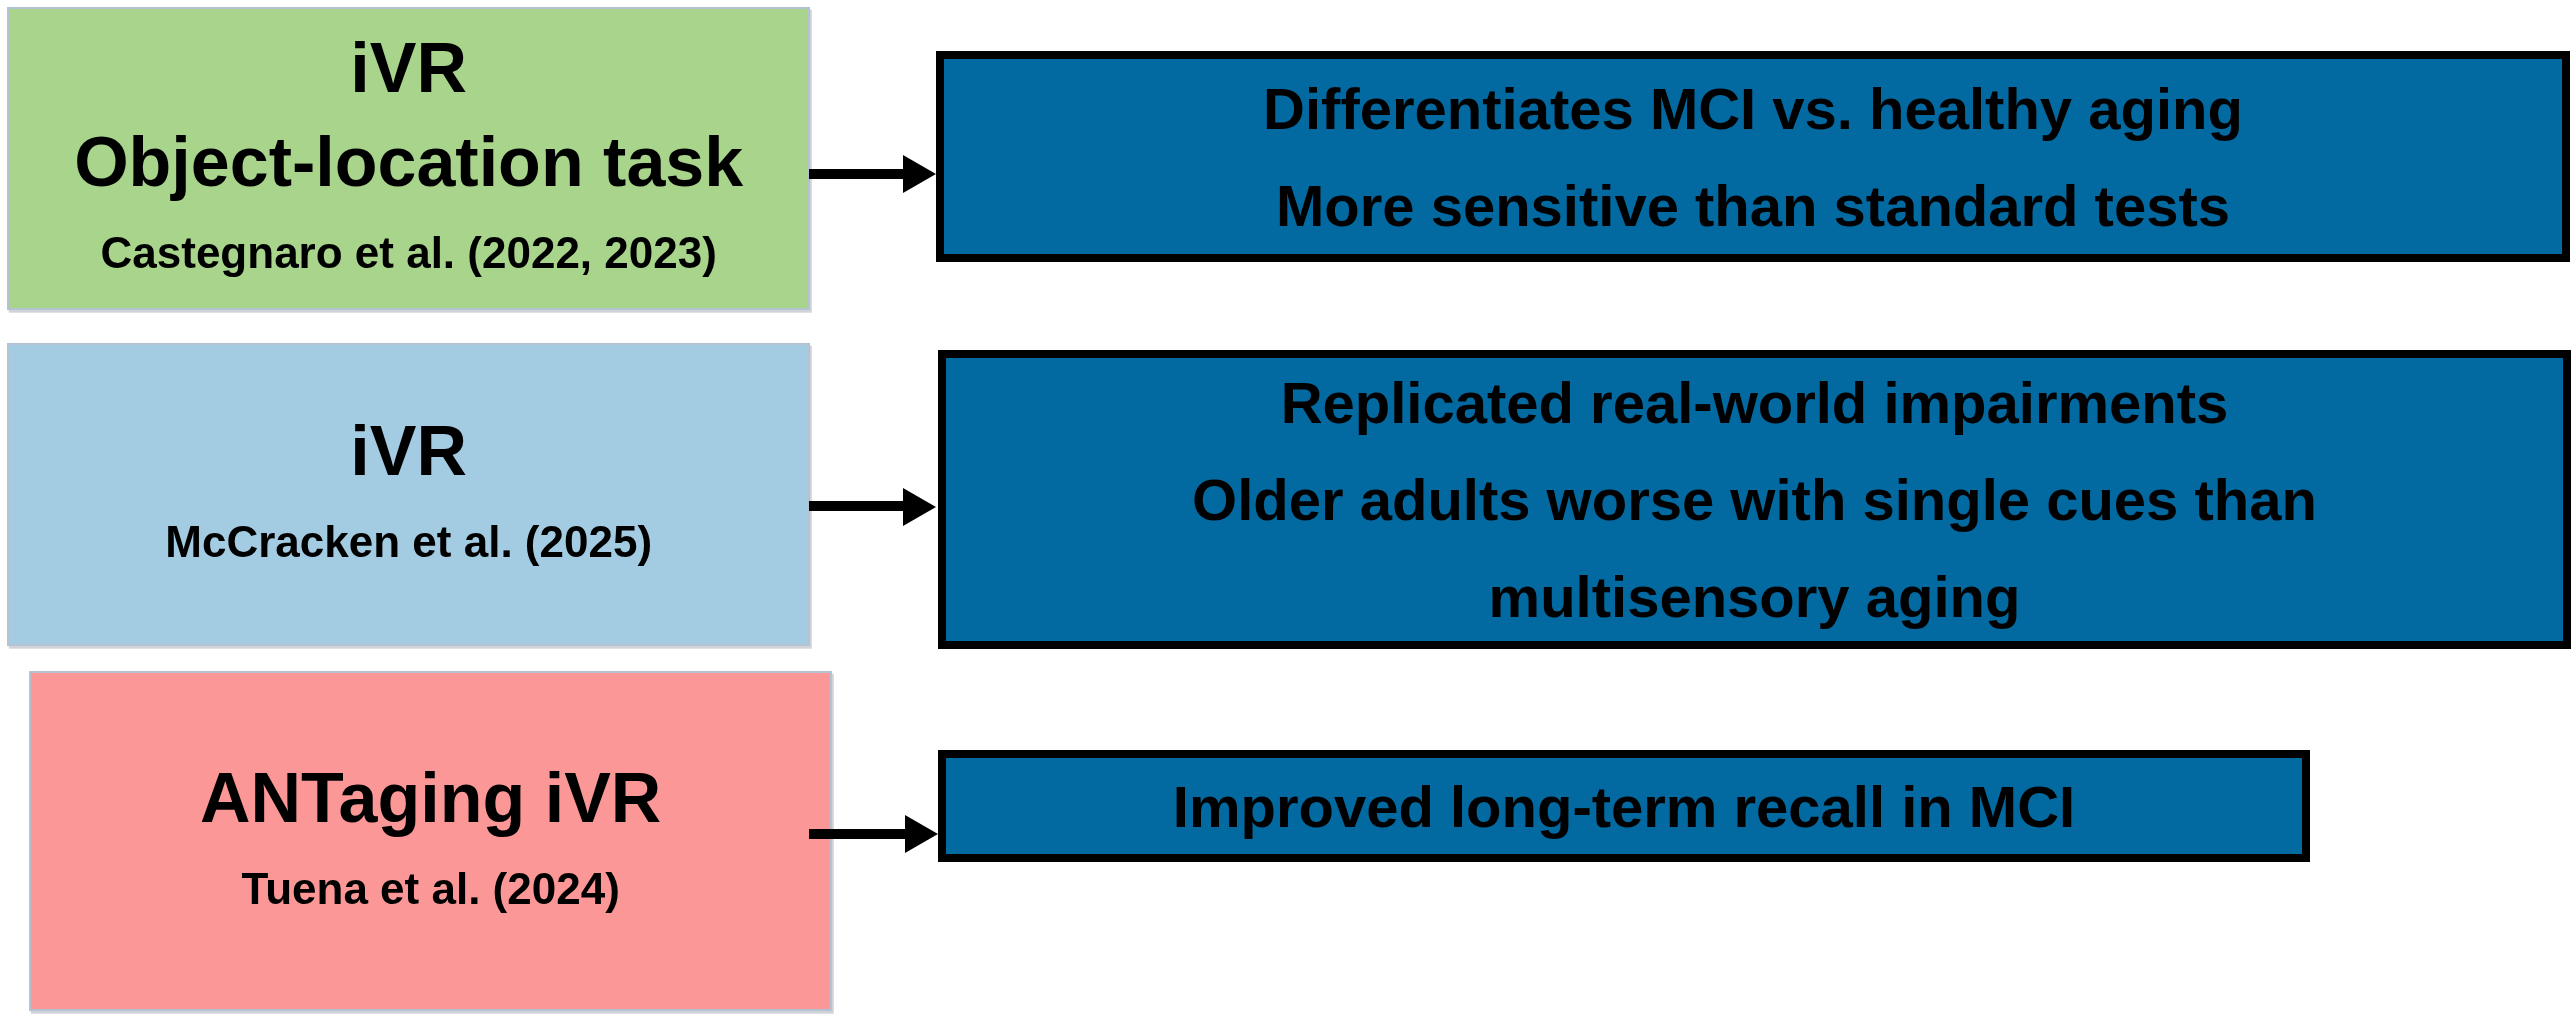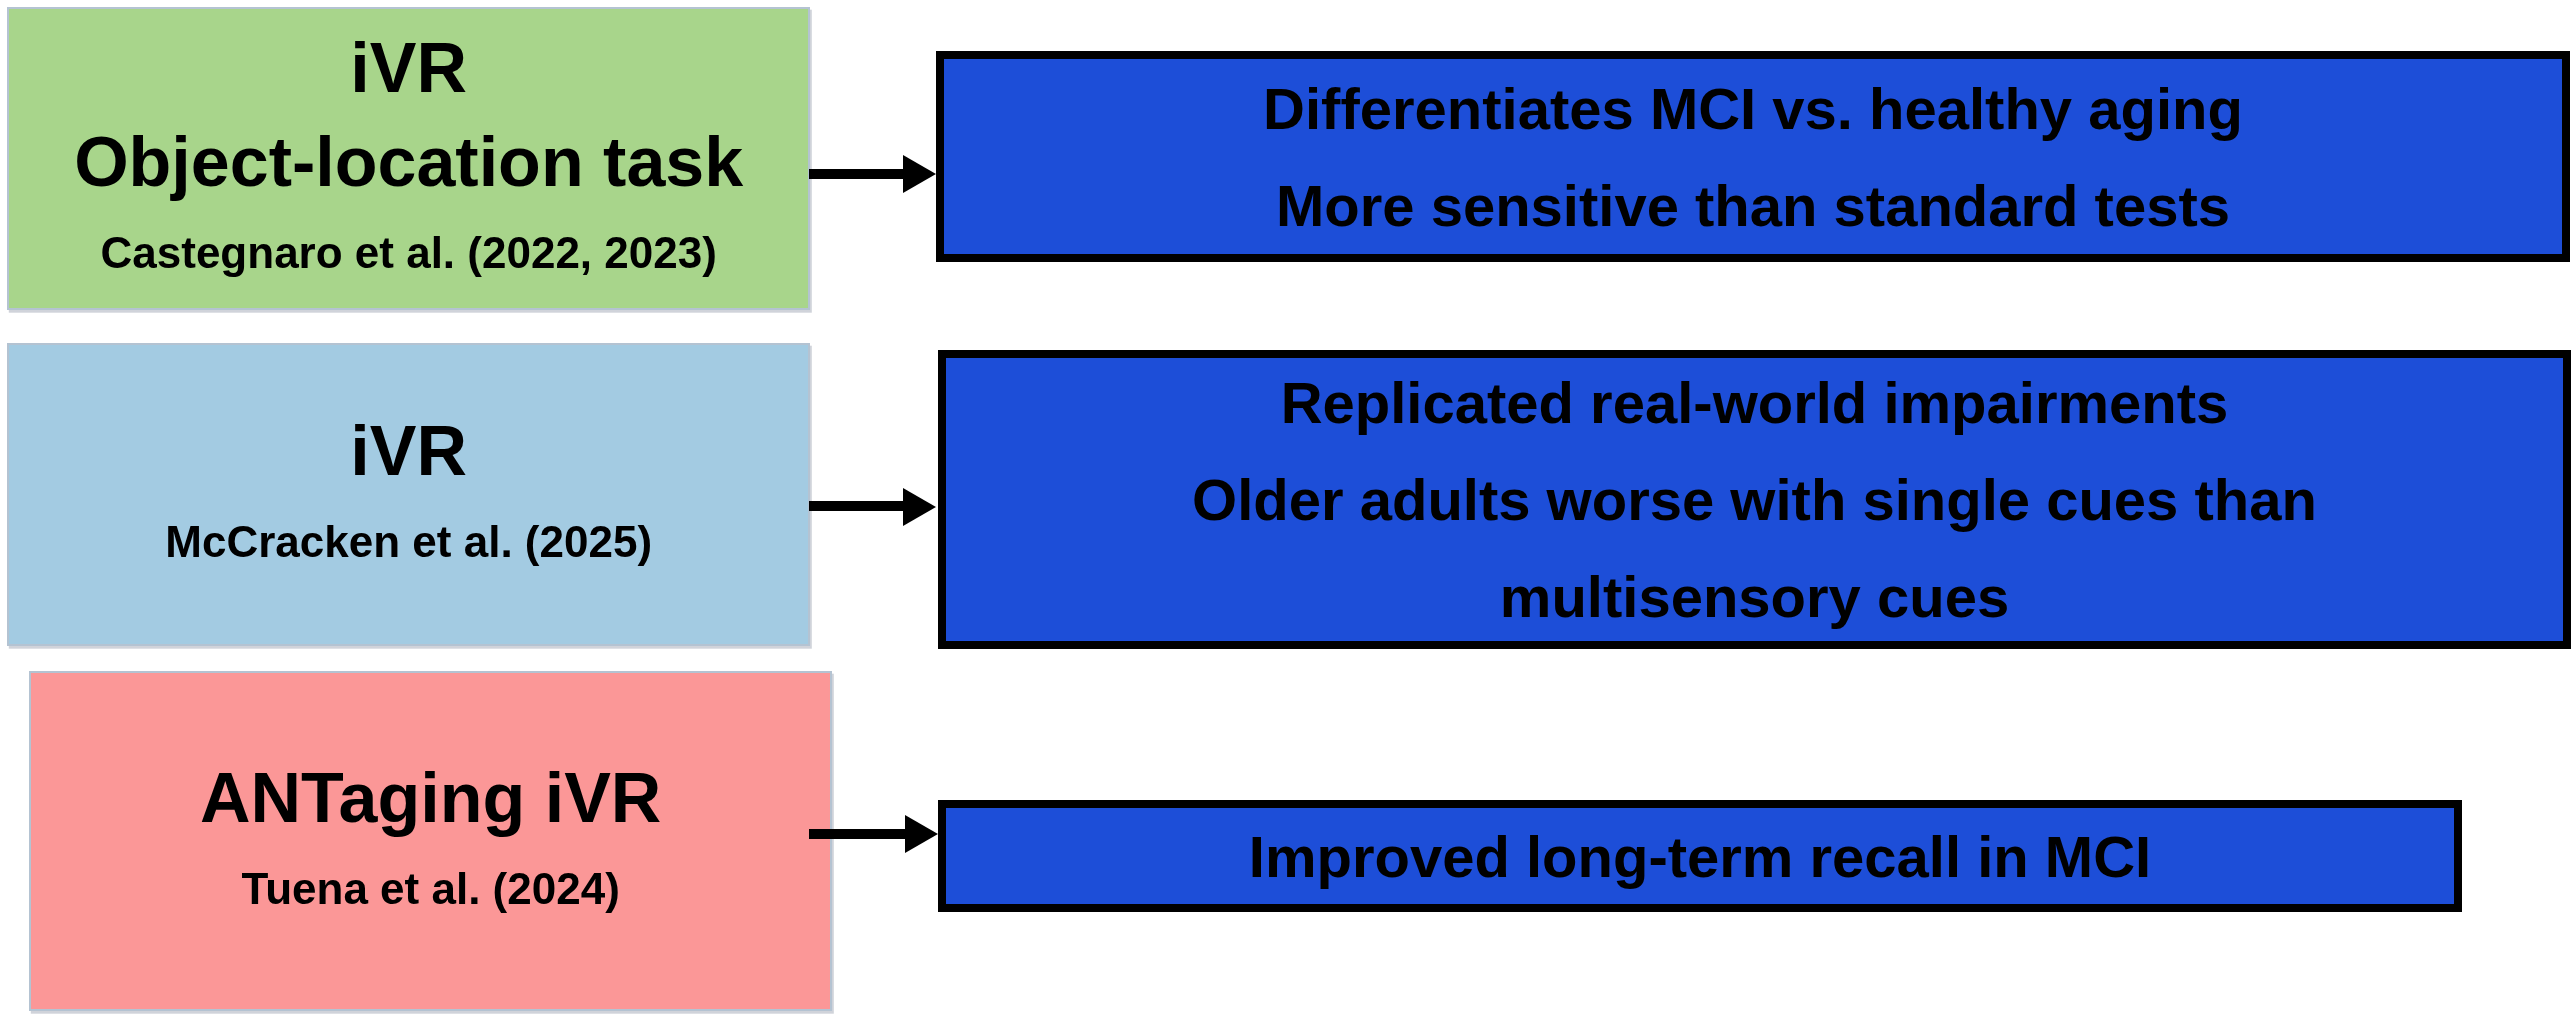--- a/index.html
+++ b/index.html
@@ -35,21 +35,21 @@
     line-height: 94px;
     white-space: nowrap;
   }
   .source-citation {
     font-size: 44px;
     font-weight: bold;
     line-height: 87px;
     white-space: nowrap;
   }
   .finding-box {
-    background: #1d4ed8;
+    background: #0369a1;
     border: 8px solid #000000;
   }
   .finding-line {
     font-size: 58px;
     font-weight: bold;
     line-height: 97px;
     white-space: nowrap;
   }
   .arrow-line {
     position: absolute;
@@ -63,21 +63,21 @@
     border-top: 19px solid transparent;
     border-bottom: 19px solid transparent;
     border-left: 33px solid #000000;
   }
   
   #src-1 { left: 7.2px;    top: 7.2px;   width: 803px;  height: 303px; }
   #src-2 { left: 7.2px;    top: 343px; width: 803px;  height: 303px; }
   #src-3 { left: 7.2px;    top: 671px; width: 803px;  height: 340px; margin-left: 22px; }
   #fnd-1 { left: 936px; top: 51px;  width: 1634px; height: 211px; }
   #fnd-2 { left: 938px; top: 350px; width: 1633px; height: 299px; }
-  #fnd-3 { left: 938px; top: 800px; width: 1524px; height: 112px; }
+  #fnd-3 { left: 938px; top: 750px; width: 1372px; height: 112px; }
   #arrow-line-1 { left: 809px; top: 169px; width: 97px; }
   #arrow-head-1 { left: 903px; top: 155px; }
   #arrow-line-2 { left: 809px; top: 501px; width: 97px; }
   #arrow-head-2 { left: 903px; top: 488px; }
   #arrow-line-3 { left: 809px; top: 829px; width: 99px; }
   #arrow-head-3 { left: 905px; top: 815px; }
 </style>
 </head>
 <body>
 
@@ -101,21 +101,21 @@
     <div class="source-title">iVR</div>
     <div class="source-citation">McCracken et al. (2025)</div>
   </div>
 
   <div class="arrow-line" id="arrow-line-2"></div>
   <div class="arrow-head" id="arrow-head-2"></div>
 
   <div class="box finding-box" id="fnd-2">
     <div class="finding-line">Replicated real-world impairments</div>
     <div class="finding-line">Older adults worse with single cues than</div>
-    <div class="finding-line">multisensory cues</div>
+    <div class="finding-line">multisensory aging</div>
   </div>
 
   <div class="box source-box" id="src-3" style="background-color: rgb(251, 151, 151);">
     <div class="source-title">ANTaging iVR</div>
     <div class="source-citation">Tuena et al. (2024)</div>
   </div>
 
   <div class="arrow-line" id="arrow-line-3"></div>
   <div class="arrow-head" id="arrow-head-3"></div>
 

